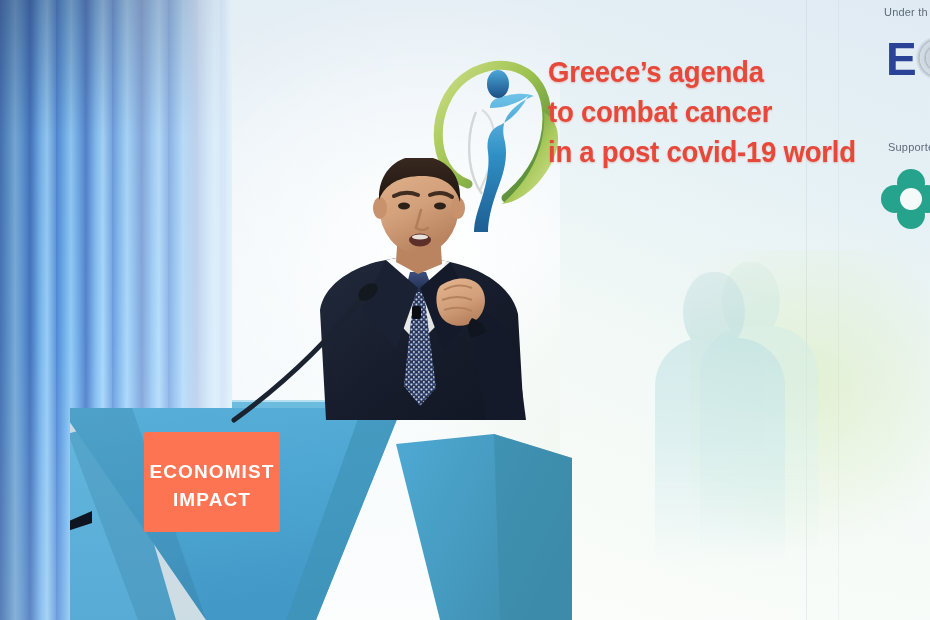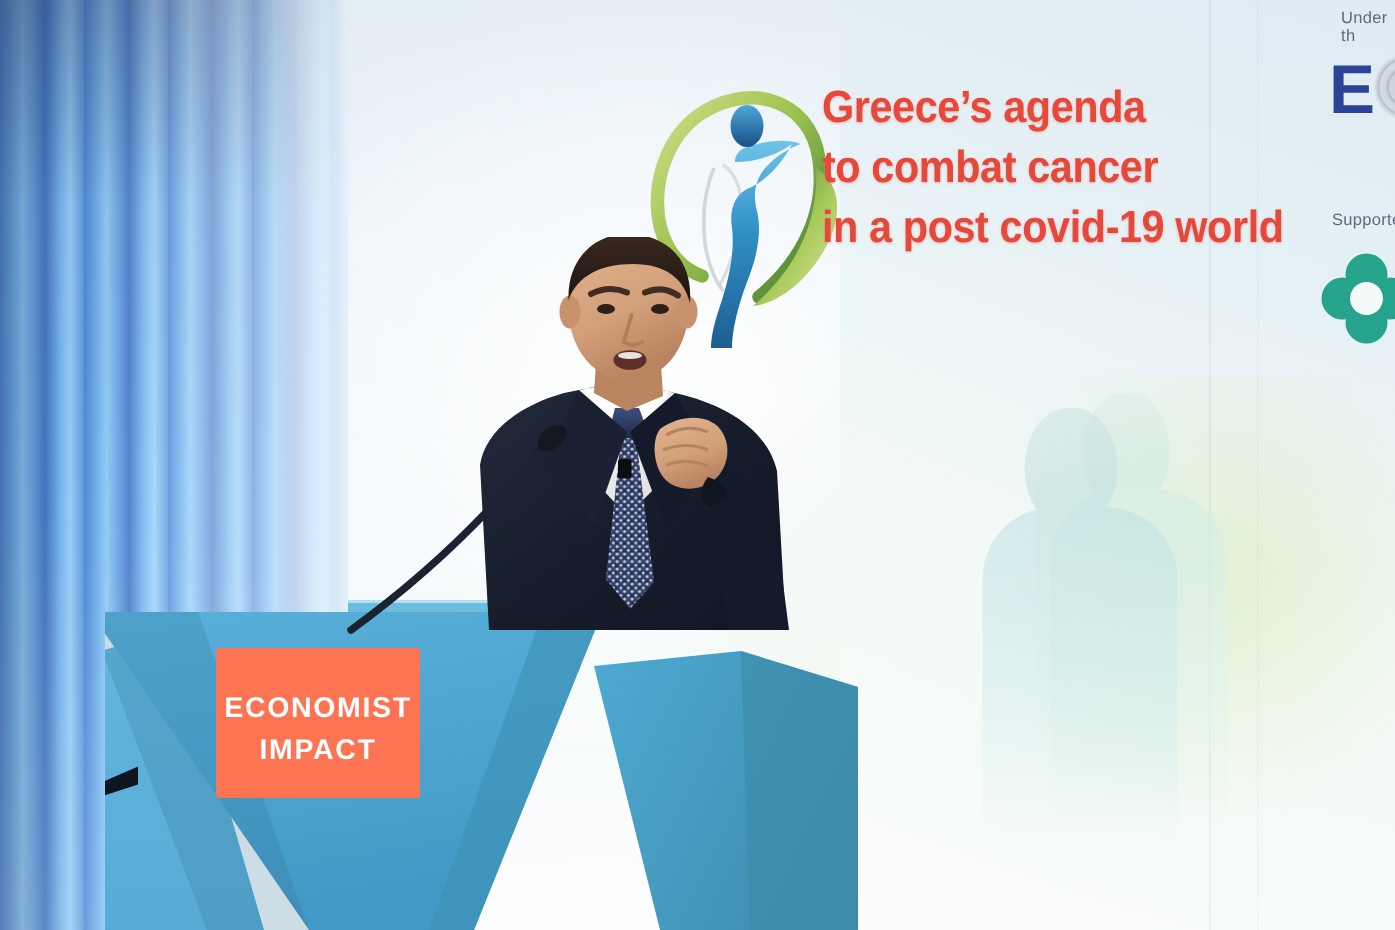--- a/index.html
+++ b/index.html
@@ -88,21 +88,21 @@
     transform:scaleX(.92);transform-origin:left top;
     text-shadow:0 1px 2px rgba(220,120,110,.45);
   }
   .headline div{white-space:nowrap;}
 
   
   .logo{position:absolute;left:424px;top:52px;width:140px;height:180px;}
 
   
   .sponsor{position:absolute;font-size:11px;color:#5d6a7a;letter-spacing:.2px;}
-  .sponsor-under{left:884px;top:6px;margin-left:10px;}
+  .sponsor-under{left:884px;top:6px;}
   .sponsor-supported{left:888px;top:141px;}
   .eu-mark{
     position:absolute;left:886px;top:34px;width:52px;height:50px;
     display:flex;align-items:center;
   }
   .eu-e{
     font-family:"Liberation Sans",sans-serif;font-weight:bold;
     font-size:46px;color:#2b4396;line-height:40px;letter-spacing:-1px;
   }
   .eu-ring{

